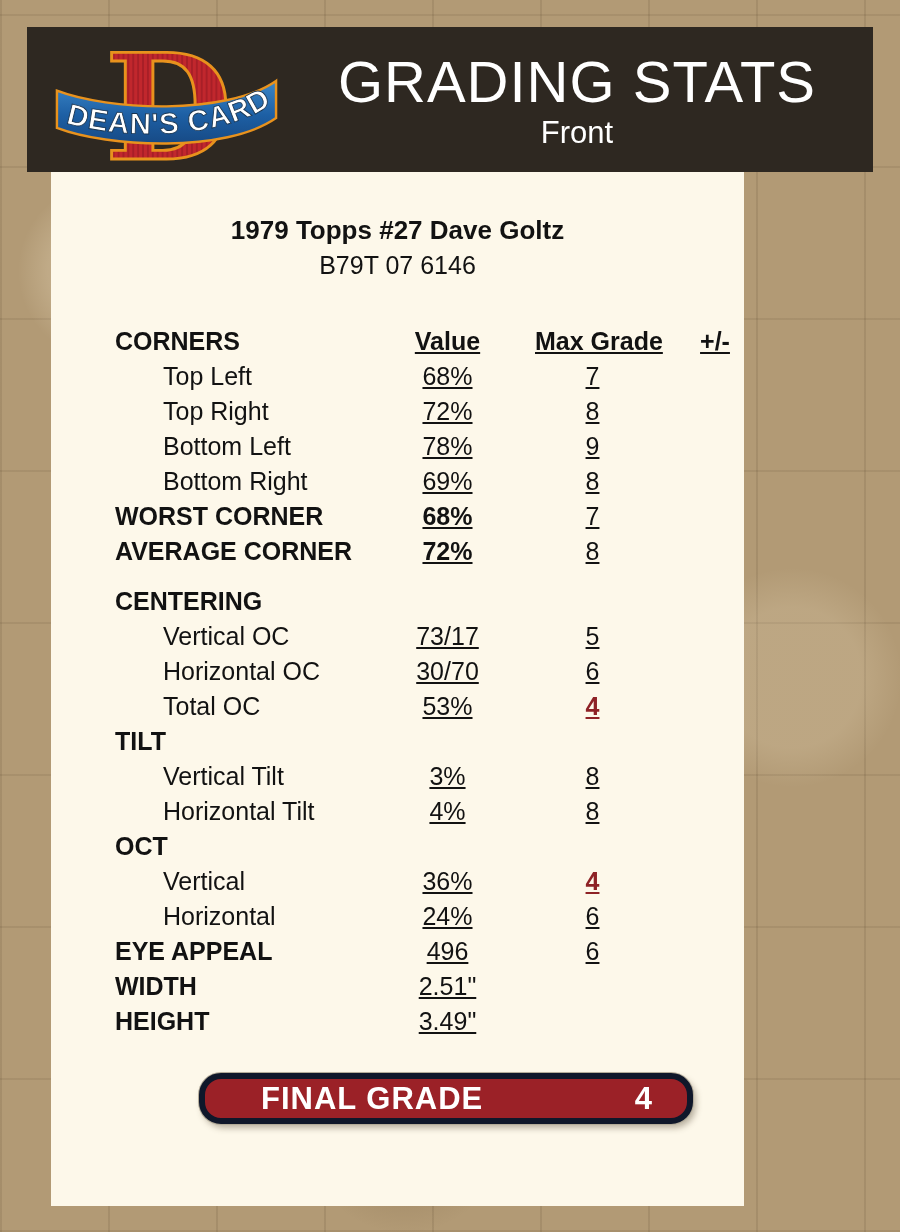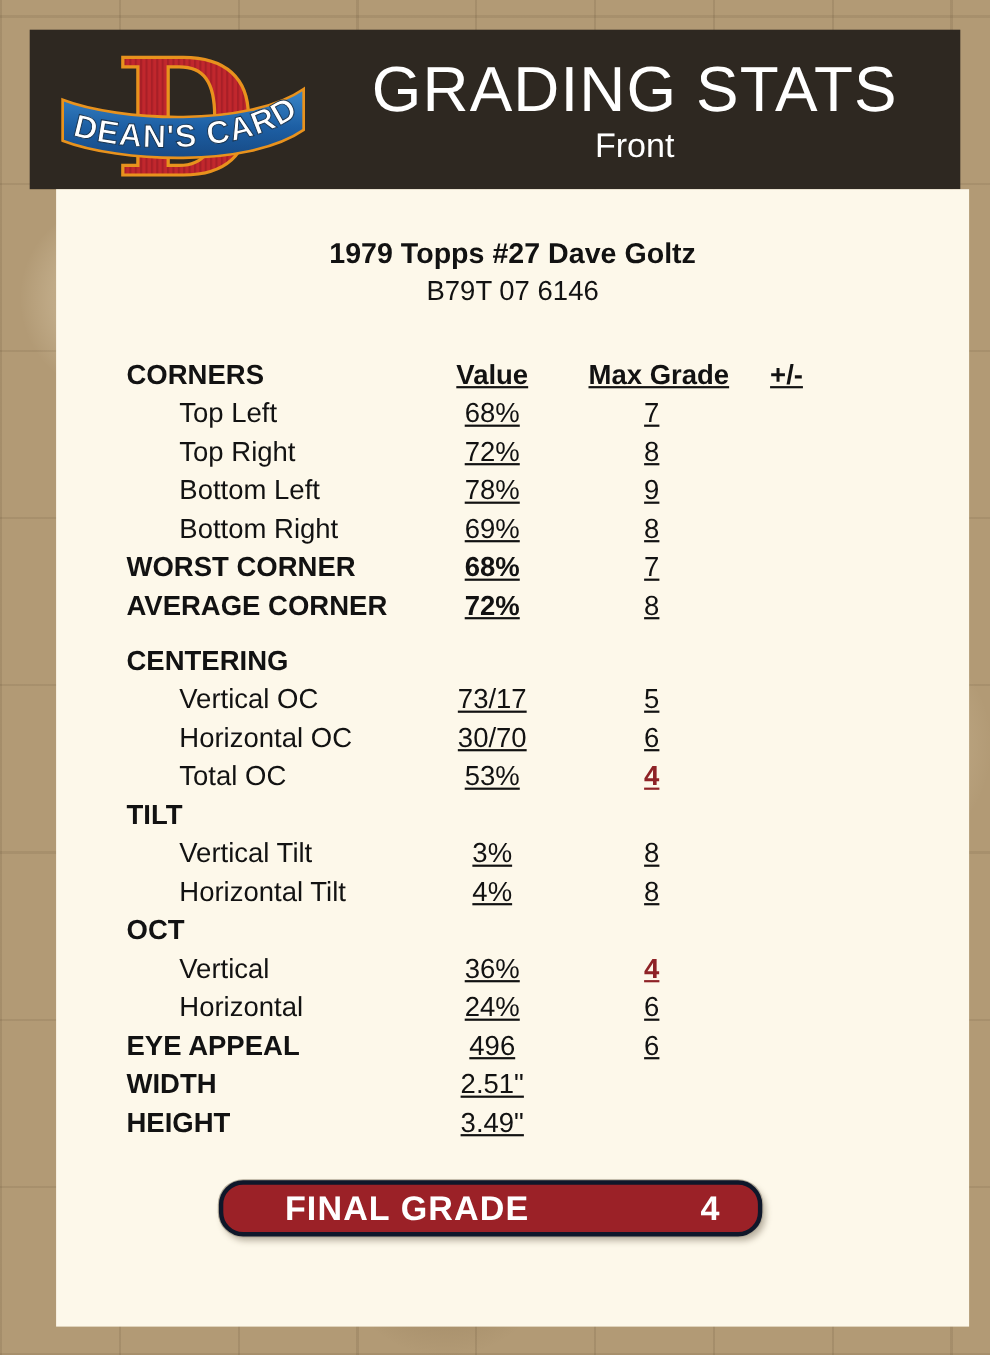--- a/index.html
+++ b/index.html
@@ -22,21 +22,21 @@
     position:absolute;left:27px;top:27px;width:846px;height:145px;
     background:#2e2821;
   }
   .logo{position:absolute;left:22px;top:5px;}
   .hdr-titles{position:absolute;left:280px;width:540px;top:30px;text-align:center;color:#ffffff;}
   .hdr-title{font-size:58px;letter-spacing:1px;line-height:50px;}
   .hdr-sub{font-size:31px;line-height:36px;margin-top:8px;}
 
   
   .panel{
-    position:absolute;left:51px;top:172px;width:830px;height:1034px;
+    position:absolute;left:51px;top:172px;width:693px;height:1034px;
     background:#fdf8ea;color:#121212;
   }
   .card-title{margin-top:42px;text-align:center;font-size:26px;font-weight:bold;line-height:32px;}
   .card-code{text-align:center;font-size:25px;line-height:30px;margin-top:4px;}
 
   
   .tbl{margin-top:44px;}
   .trow{
     display:grid;grid-template-columns:245px 175px 115px 130px;
     padding-left:64px;height:35px;line-height:35px;font-size:25px;
@@ -46,21 +46,21 @@
   .trow.head{font-weight:bold;}
   .trow.indent .c-label{padding-left:48px;}
   .trow.bold-label .c-label{font-weight:bold;}
   .trow .c-value.b{font-weight:bold;}
   .trow .c-grade.red{color:#8e2226;font-weight:bold;}
   .trow.gap-before{margin-top:15px;}
 
   
   .final{
     margin:34px 0 0 148px;width:494px;height:51px;
-    background:#9b2127;border:4px solid #0f172a;border-radius:22px;
+    background:#9b2127;border:6px solid #0f172a;border-radius:22px;
     box-shadow:0 0 0 1px #b3ab99, 3px 4px 6px rgba(60,45,25,0.35);
     display:flex;align-items:center;justify-content:space-between;
     padding:0 34px 0 56px;box-sizing:border-box;
     color:#ffffff;font-size:31px;font-weight:bold;letter-spacing:1px;
     cursor:default;
   }
 </style>
 </head>
 <body>
 

